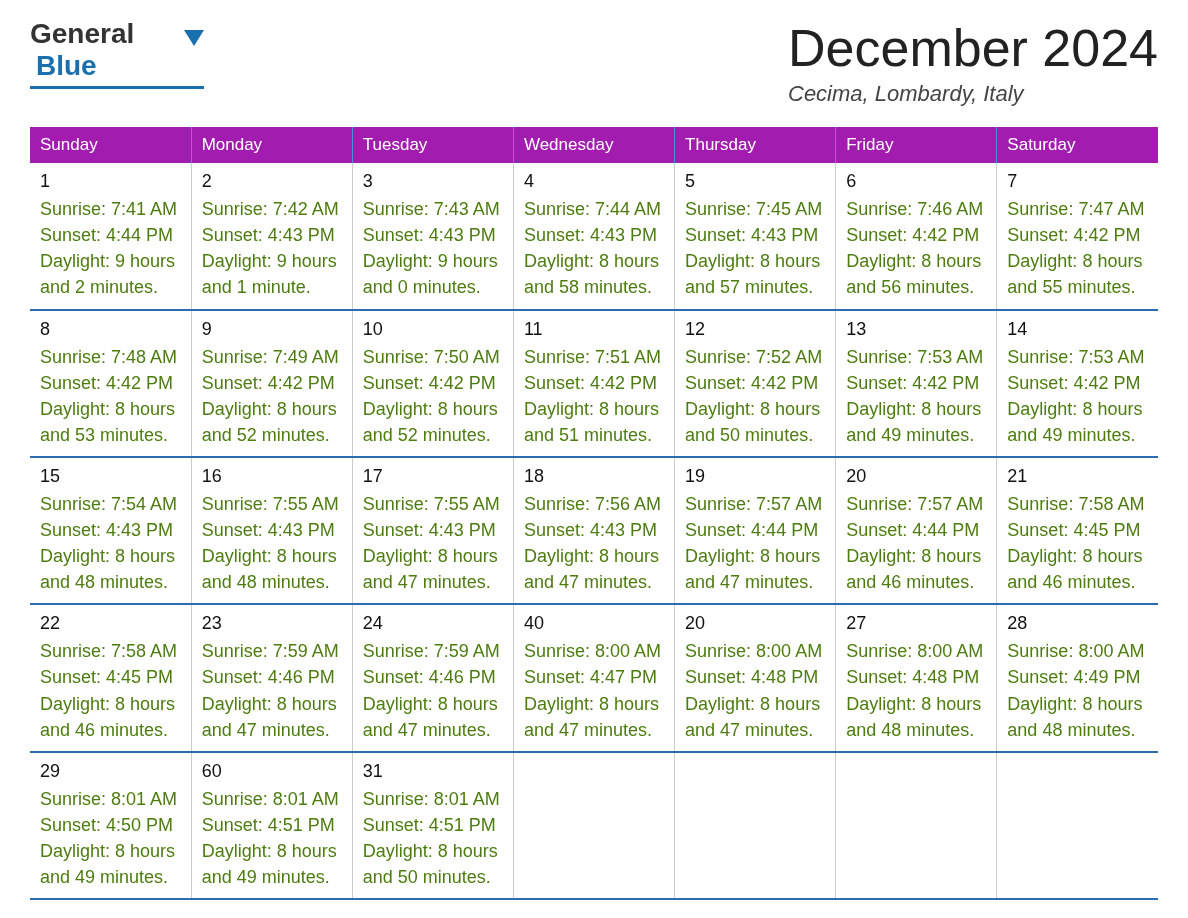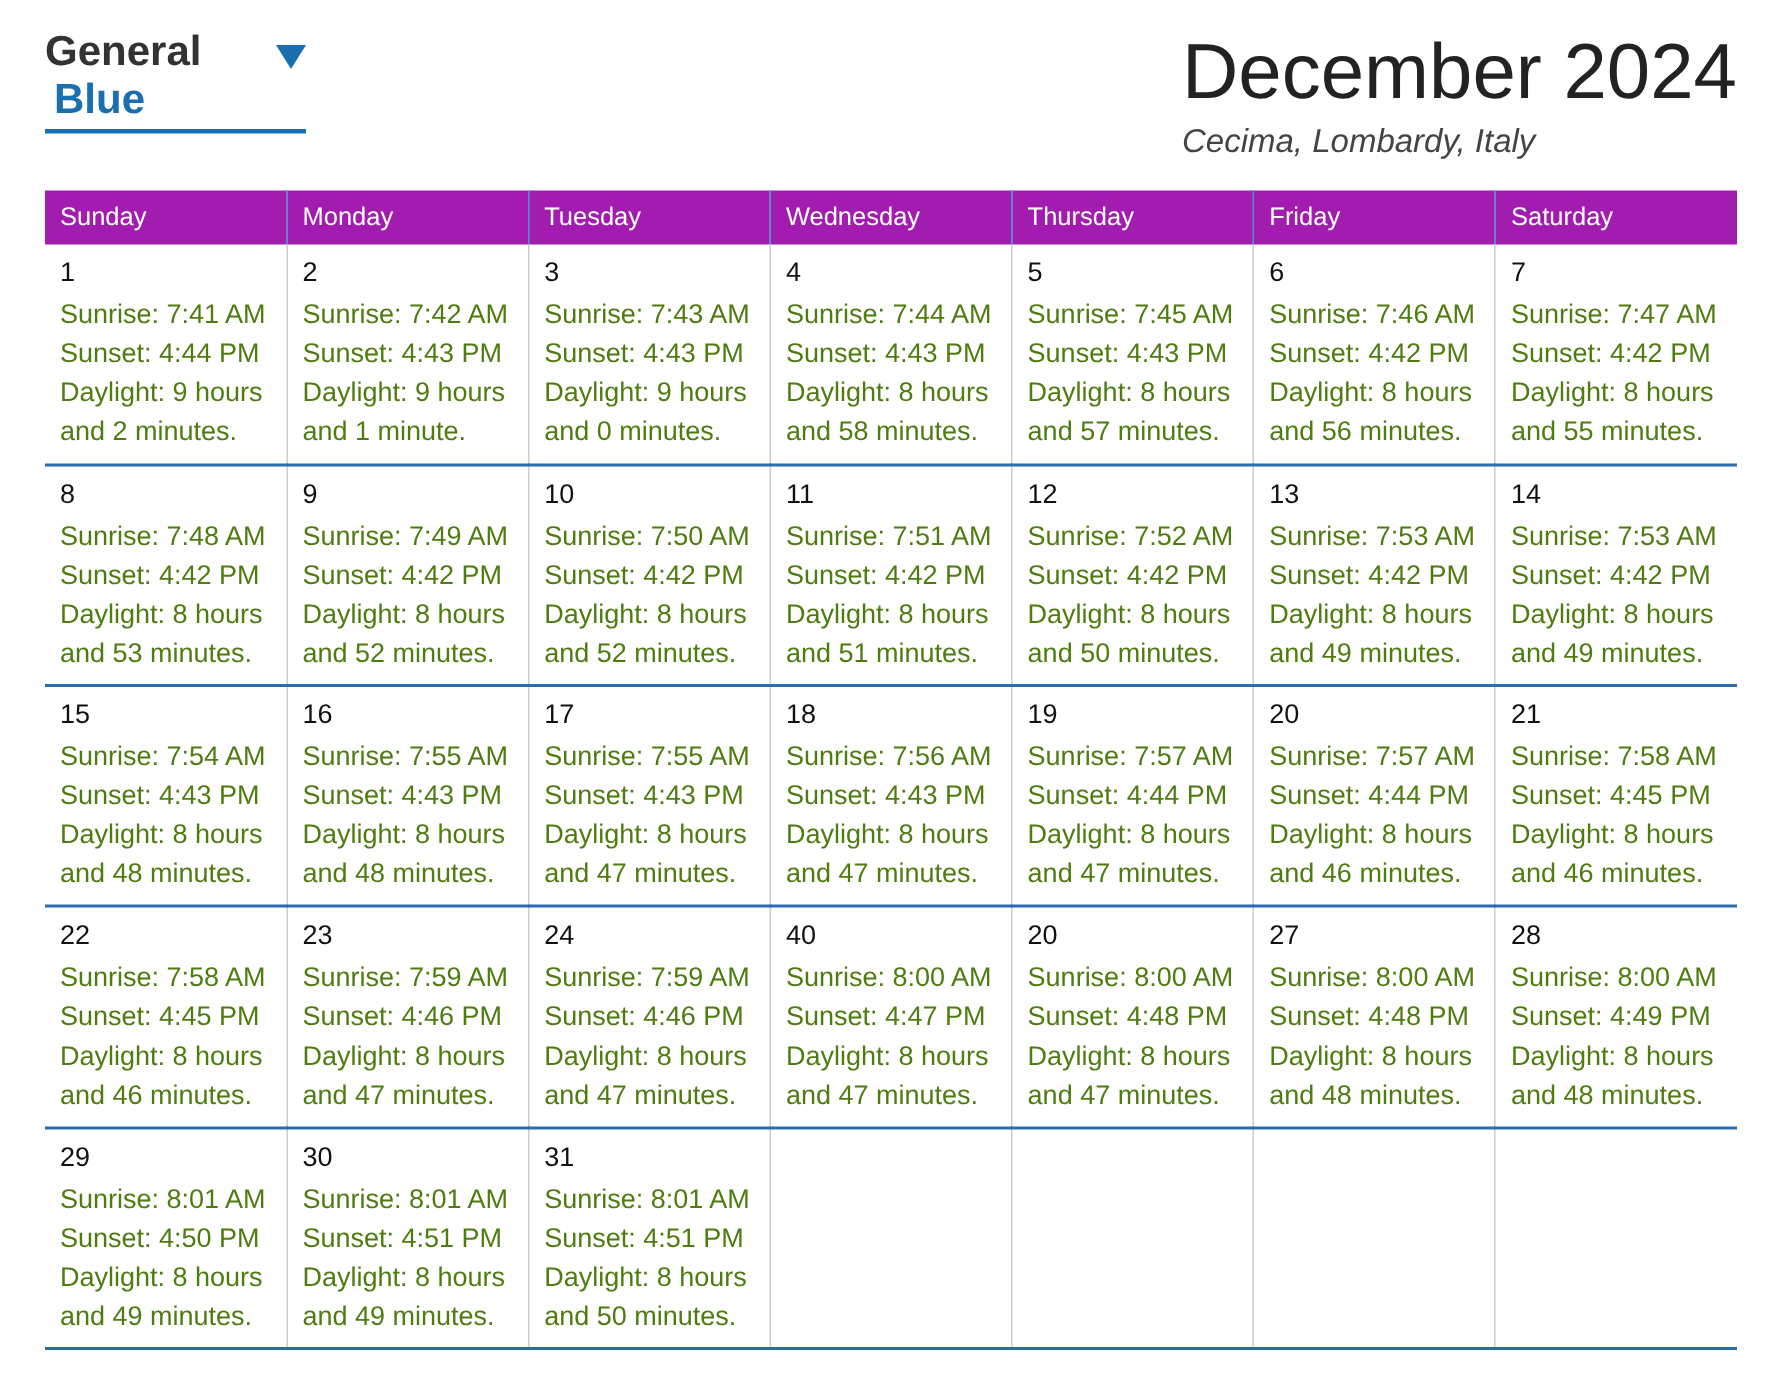--- a/index.html
+++ b/index.html
@@ -372,21 +372,21 @@
       <tr>
         <td>
         <span class="day-number">29</span>
         <div class="day-info">
           Sunrise: 8:01 AM<br>
           Sunset: 4:50 PM<br>
           Daylight: 8 hours and 49 minutes.
         </div>
       </td>
         <td>
-        <span class="day-number">30</span>
+        <span class="day-number">60</span>
         <div class="day-info">
           Sunrise: 8:01 AM<br>
           Sunset: 4:51 PM<br>
           Daylight: 8 hours and 49 minutes.
         </div>
       </td>
         <td>
         <span class="day-number">31</span>
         <div class="day-info">
           Sunrise: 8:01 AM<br>

